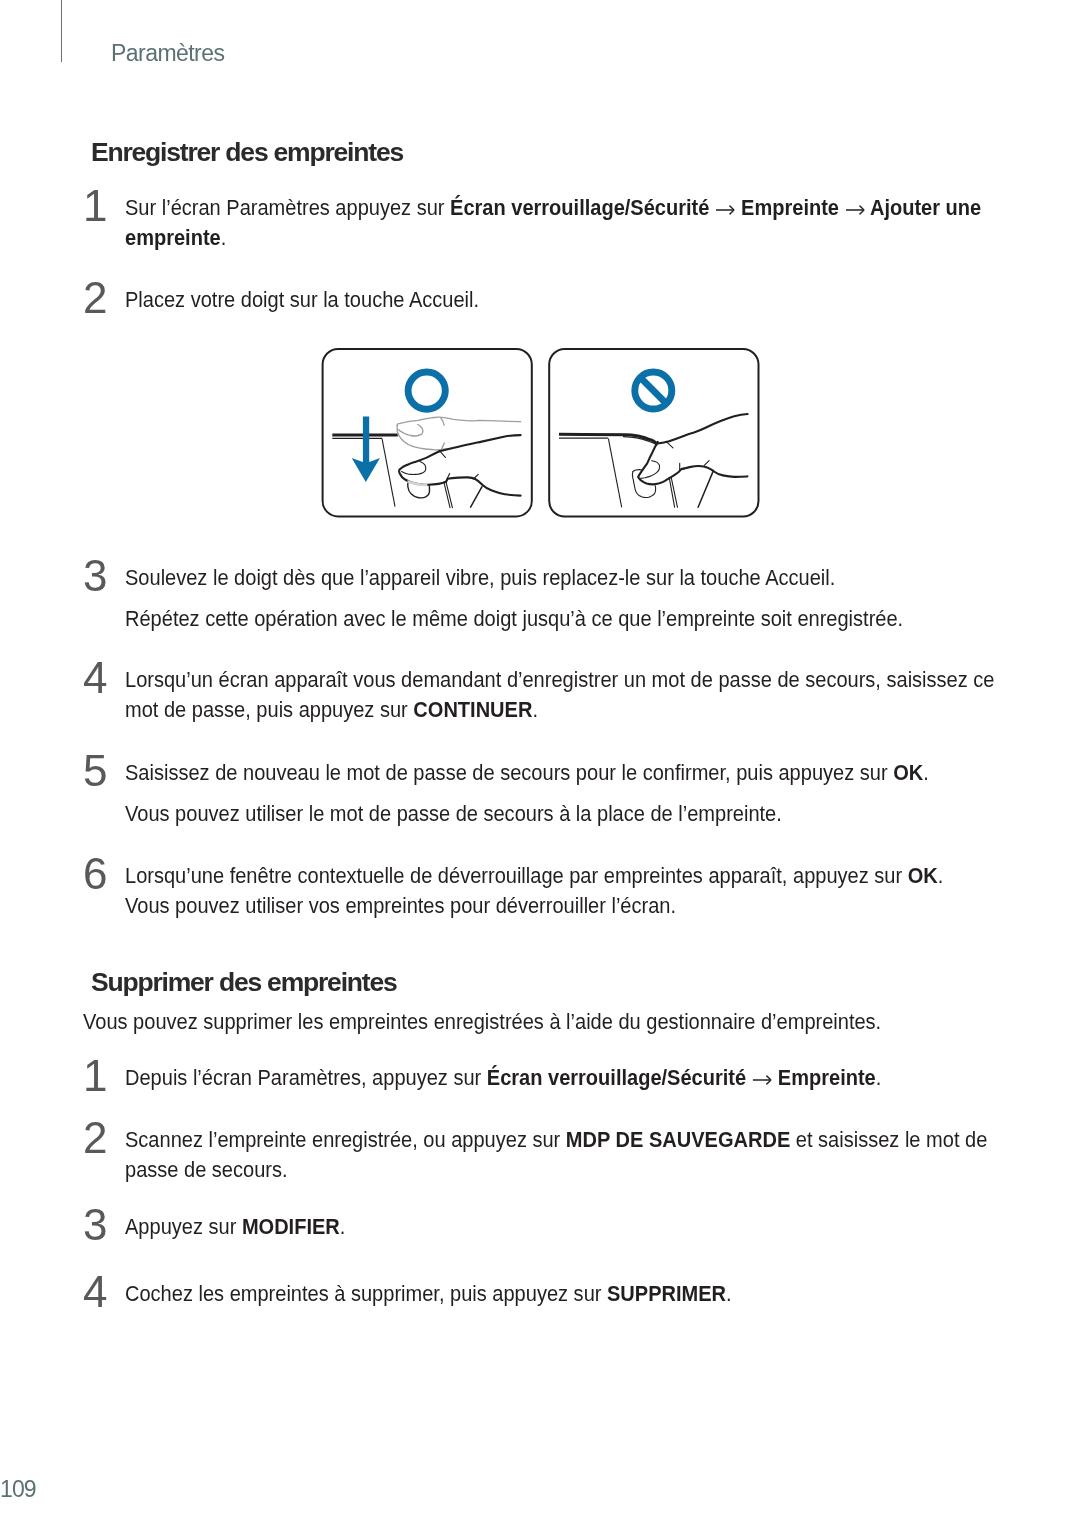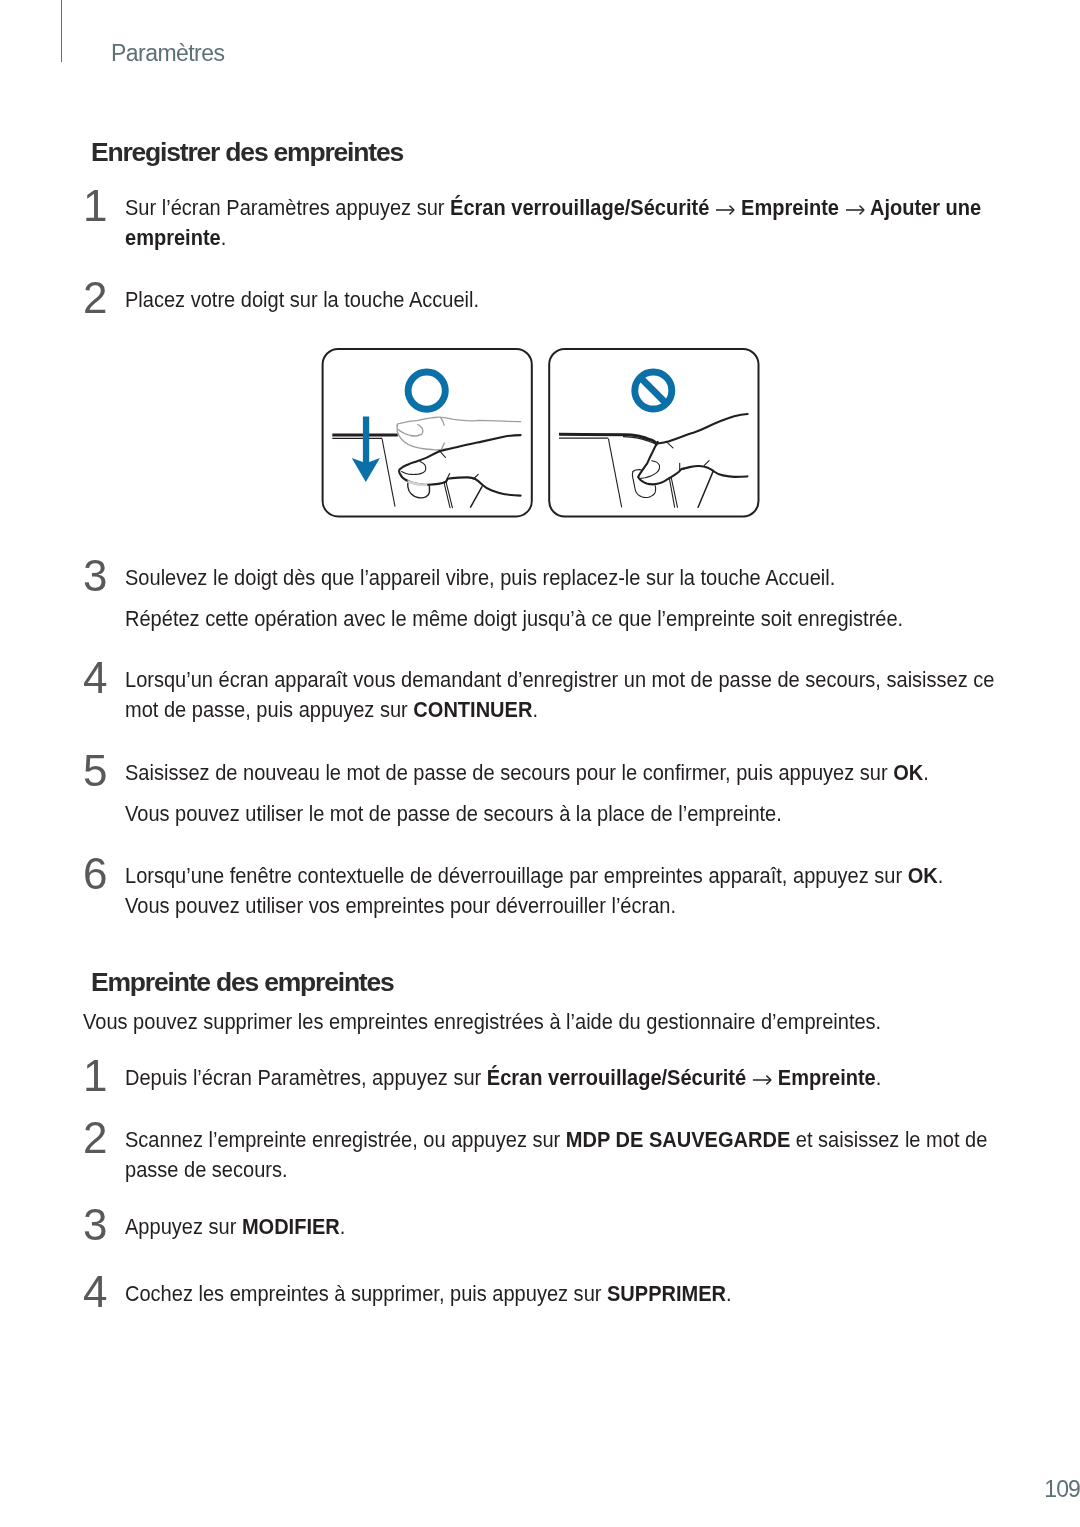--- a/index.html
+++ b/index.html
@@ -30,21 +30,21 @@
   .step .body .ln{white-space:nowrap;}
   .step .body .ln.gap{margin-top:10.7px;}
 
   .para{position:absolute;left:83px;width:1048px;font-size:22.8px;color:#231f20;
         line-height:30.3px;letter-spacing:0;transform:scaleX(0.8785) translateZ(0);transform-origin:0 0;white-space:nowrap;}
 
   
   .figure{position:absolute;left:321px;top:347px;}
 
   
-  .folio{position:absolute;left:0;top:1478px;width:1080px;text-align:right;
+  .folio{position:absolute;left:0;top:1478px;width:1080px;text-align:left;
          font-size:23px;letter-spacing:-0.9px;color:#5c7174;line-height:1;transform:translateZ(0);}
 </style>
 </head>
 <body>
 
 <div class="page">
 
   <div class="header-rule"></div>
   <div class="header-title">Paramètres</div>
 
@@ -232,21 +232,21 @@
       </div>
     </div>
   <div class="step" style="top:860px">
       <span class="num">6</span>
       <div class="body">
         <div class="ln">Lorsqu’une fenêtre contextuelle de déverrouillage par empreintes apparaît, appuyez sur <b>OK</b>.</div>
         <div class="ln">Vous pouvez utiliser vos empreintes pour déverrouiller l’écran.</div>
       </div>
     </div>
 
-  <h1 class="h1" style="top:961px">Empreinte des empreintes</h1>
+  <h1 class="h1" style="top:961px">Supprimer des empreintes</h1>
 
   <div class="para" style="top:1006px">Vous pouvez supprimer les empreintes enregistrées à l’aide du gestionnaire d’empreintes.</div>
 
   <div class="step" style="top:1062px">
       <span class="num">1</span>
       <div class="body">
         <div class="ln">Depuis l’écran Paramètres, appuyez sur <b>Écran verrouillage/Sécurité <svg class="arr" width="22" height="12" viewBox="0 0 22 12">
               <path d="M0.7 6 H20.6" fill="none" stroke="#231f20" stroke-width="1.5"></path>
               <path d="M16.1 1.6 L21.3 6 L16.1 10.4" fill="none" stroke="#231f20" stroke-width="1.5" stroke-linejoin="miter"></path>
             </svg> Empreinte</b>.</div>

